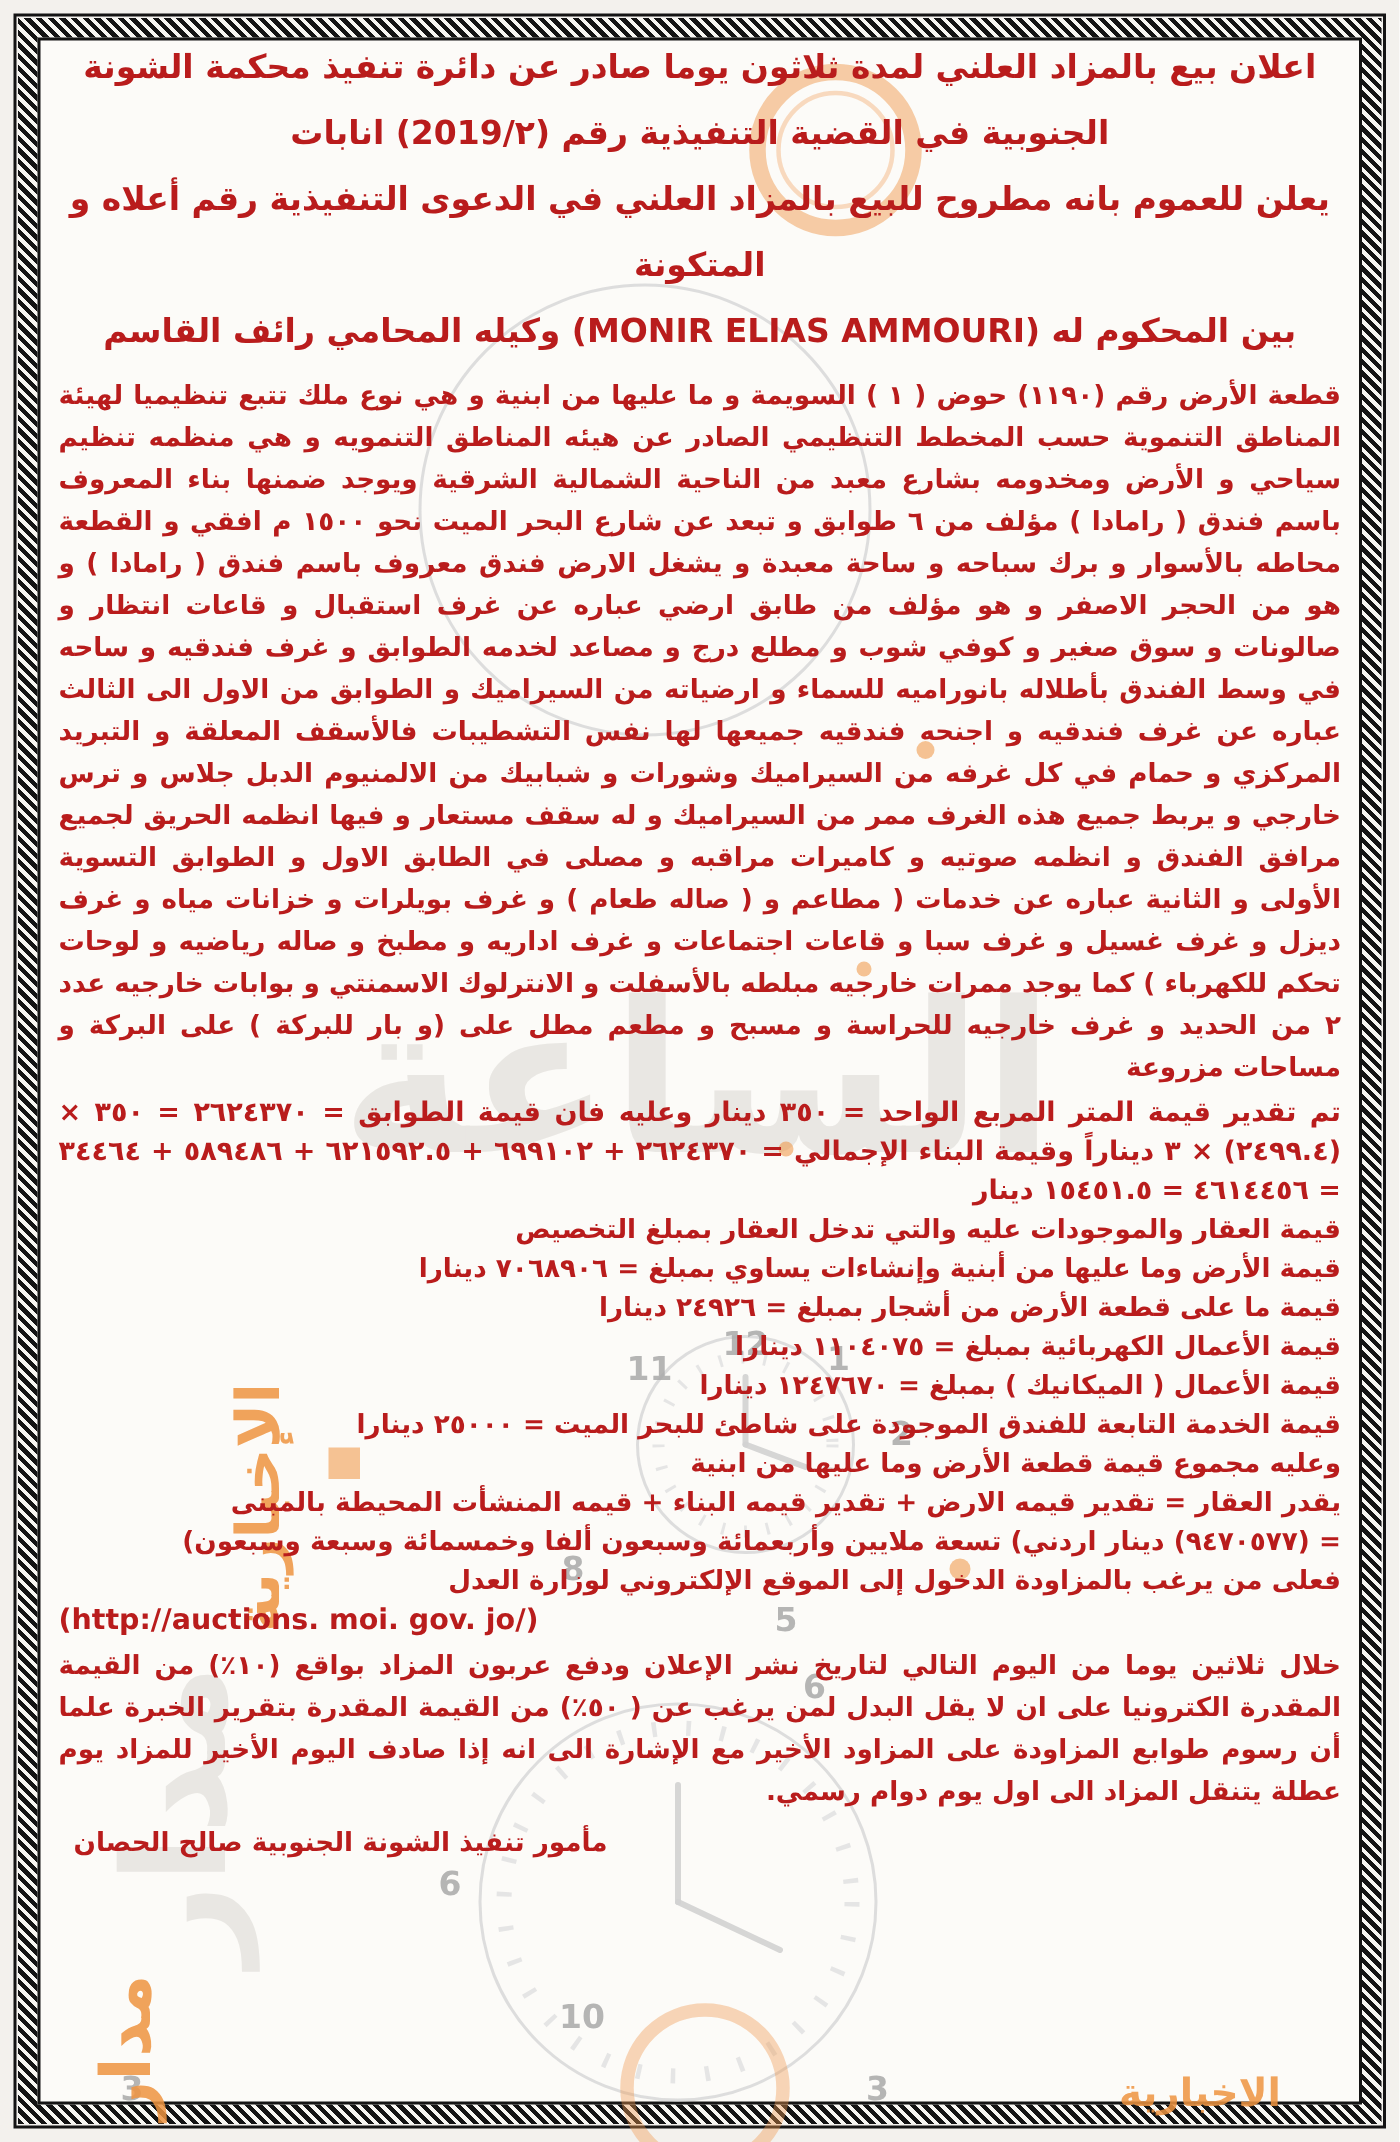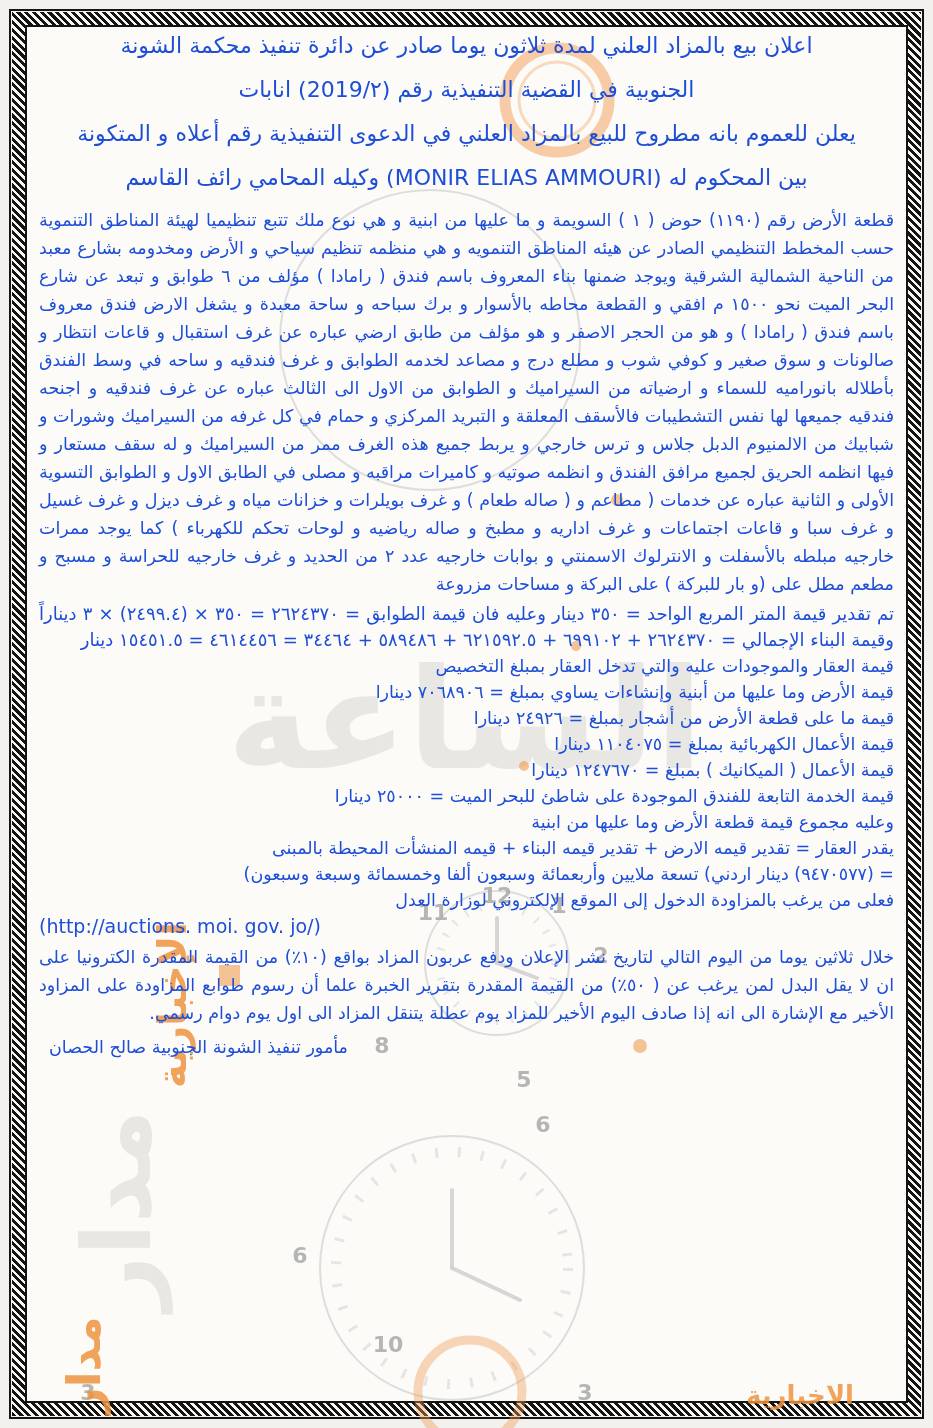--- a/index.html
+++ b/index.html
@@ -46,22 +46,22 @@
   .wm-big      { fill: #e9e7e3; font-size: 140px; font-weight: 700; text-anchor: middle; }
   .wm-big2     { fill: #e9e7e3; font-size: 95px;  font-weight: 700; text-anchor: middle; }
   .wm-orange   { fill: #ef9440; font-weight: 700; text-anchor: middle; opacity: .85; }
 
   
   .content {
     position: absolute;
     left: 39px; right: 39px; top: 24px; bottom: 18px;
     z-index: 2;
     direction: rtl;
-    color: #1d4ed8;
-    font-weight: 400;
+    color: #b91c1c;
+    font-weight: 700;
   }
   .title-block { text-align: center; margin-bottom: 6px; }
   .title-line  { margin: 0; font-size: 22px; line-height: 44px; }
 
   .par      { margin: 0 0 3px; font-size: 17.5px; line-height: 28px; text-align: justify; }
   .val-par  { margin: 0; font-size: 18px; line-height: 26px; text-align: justify; }
   .val-line { margin: 0; font-size: 17.5px; line-height: 26px; text-align: right; }
 
   .url-line {
     margin: 0; font-size: 19px; line-height: 27px;

